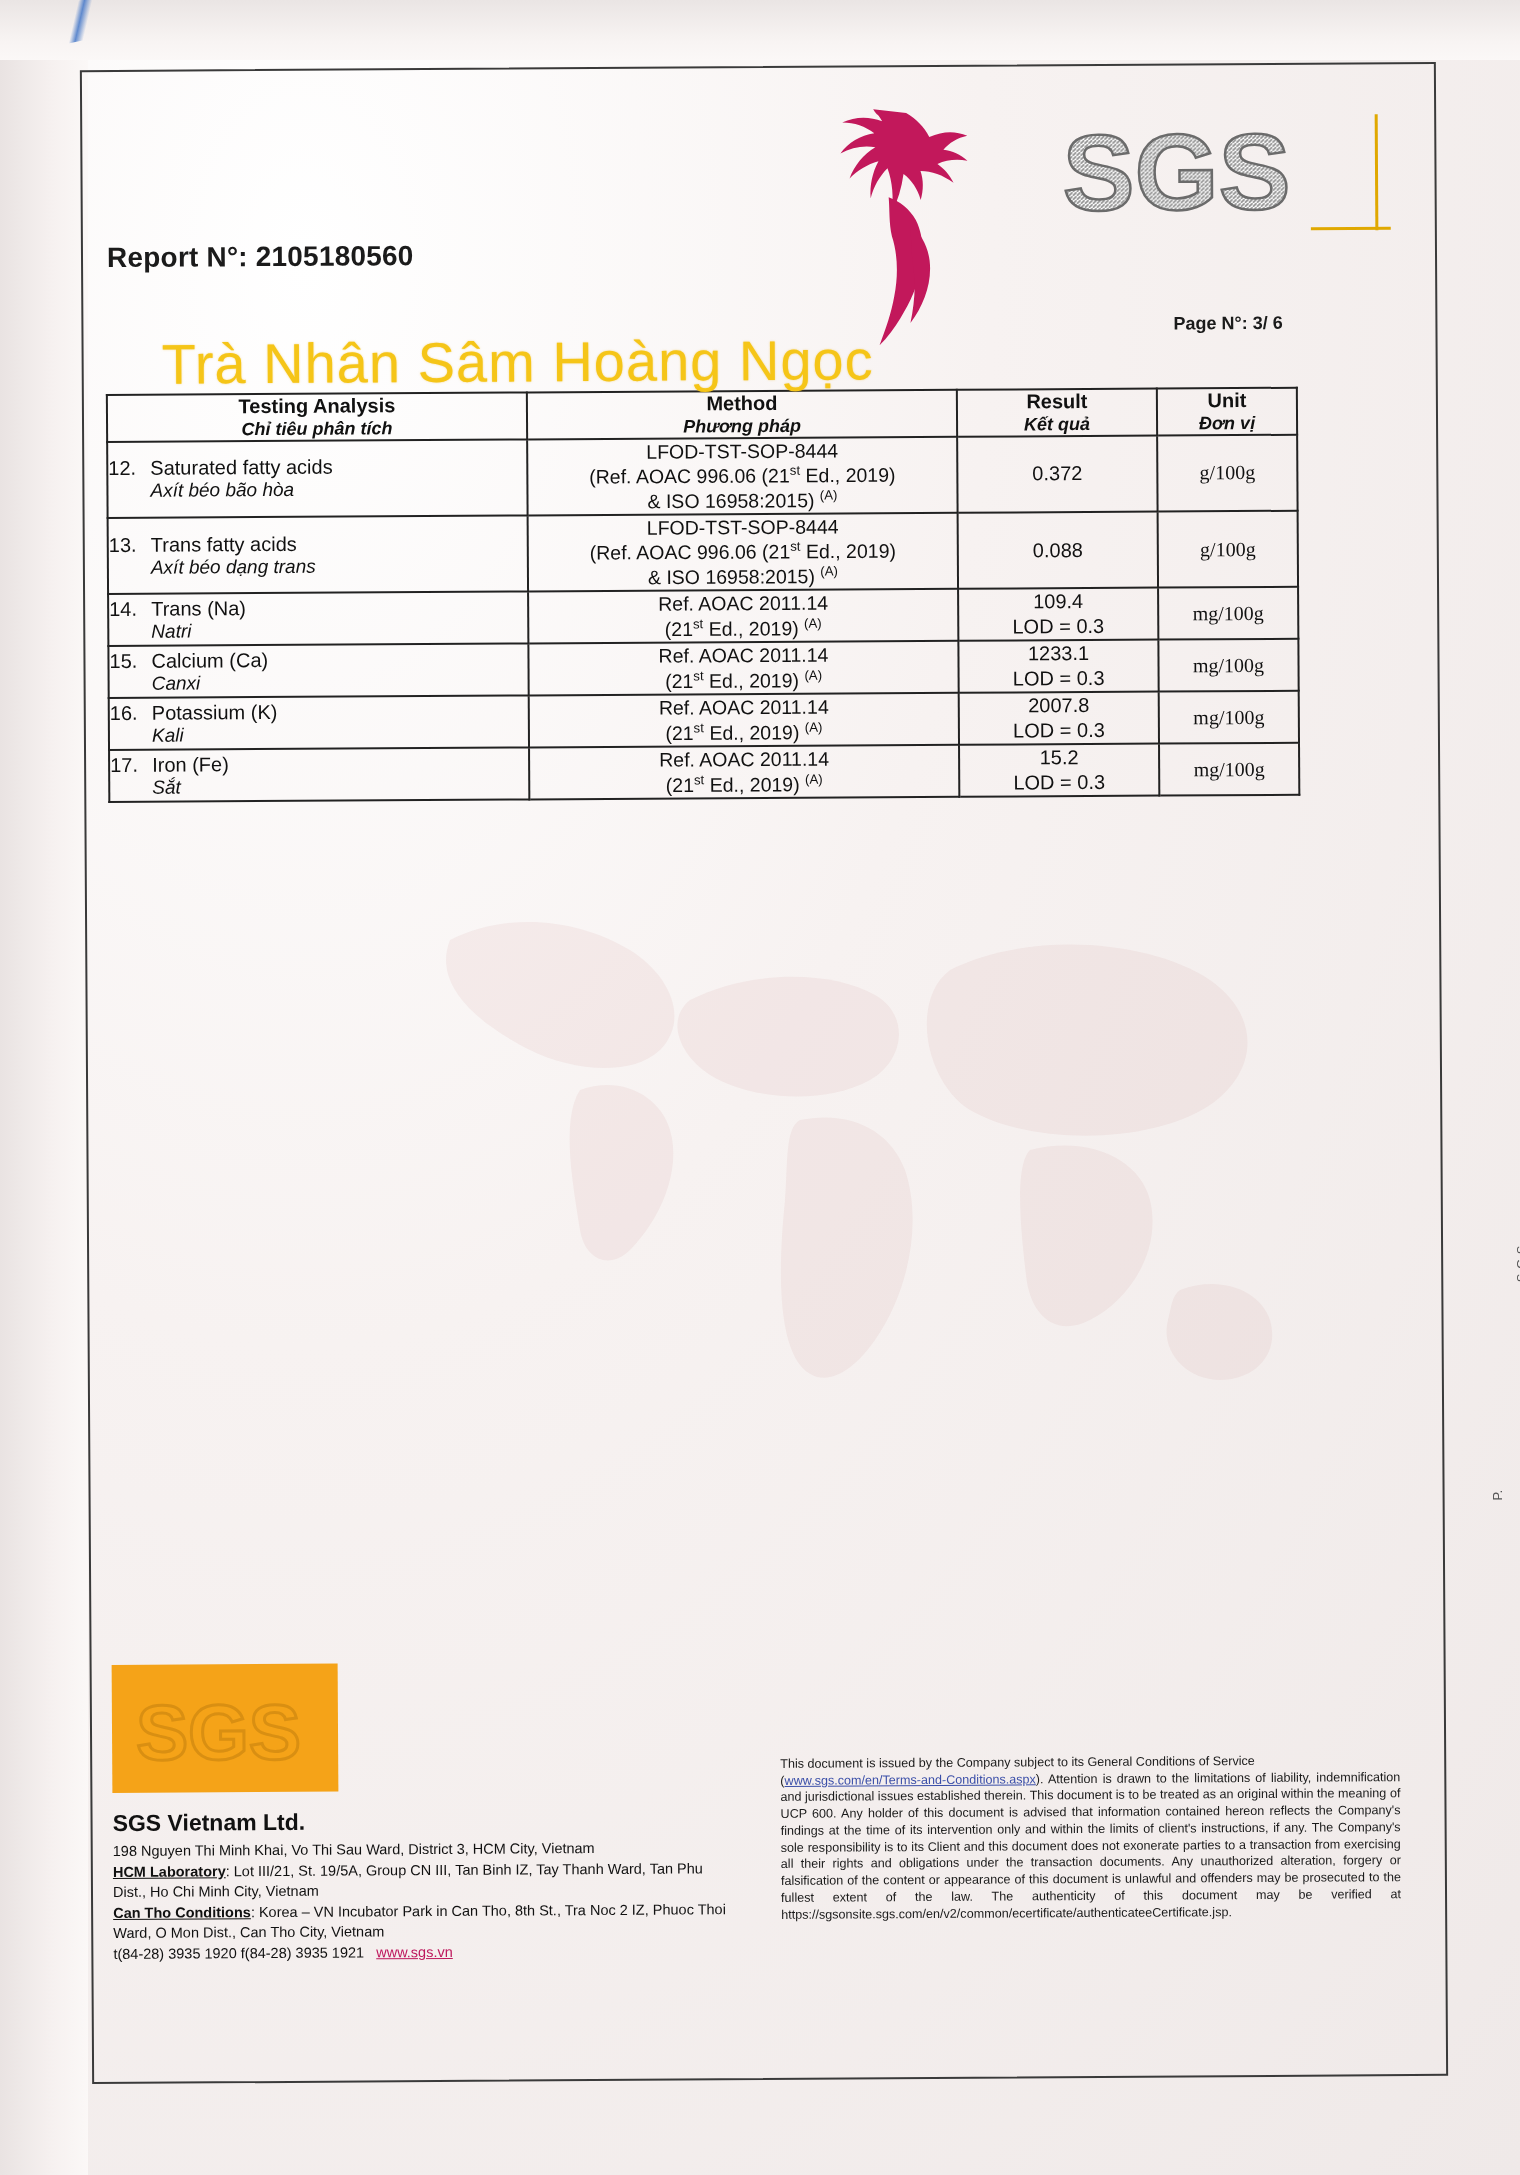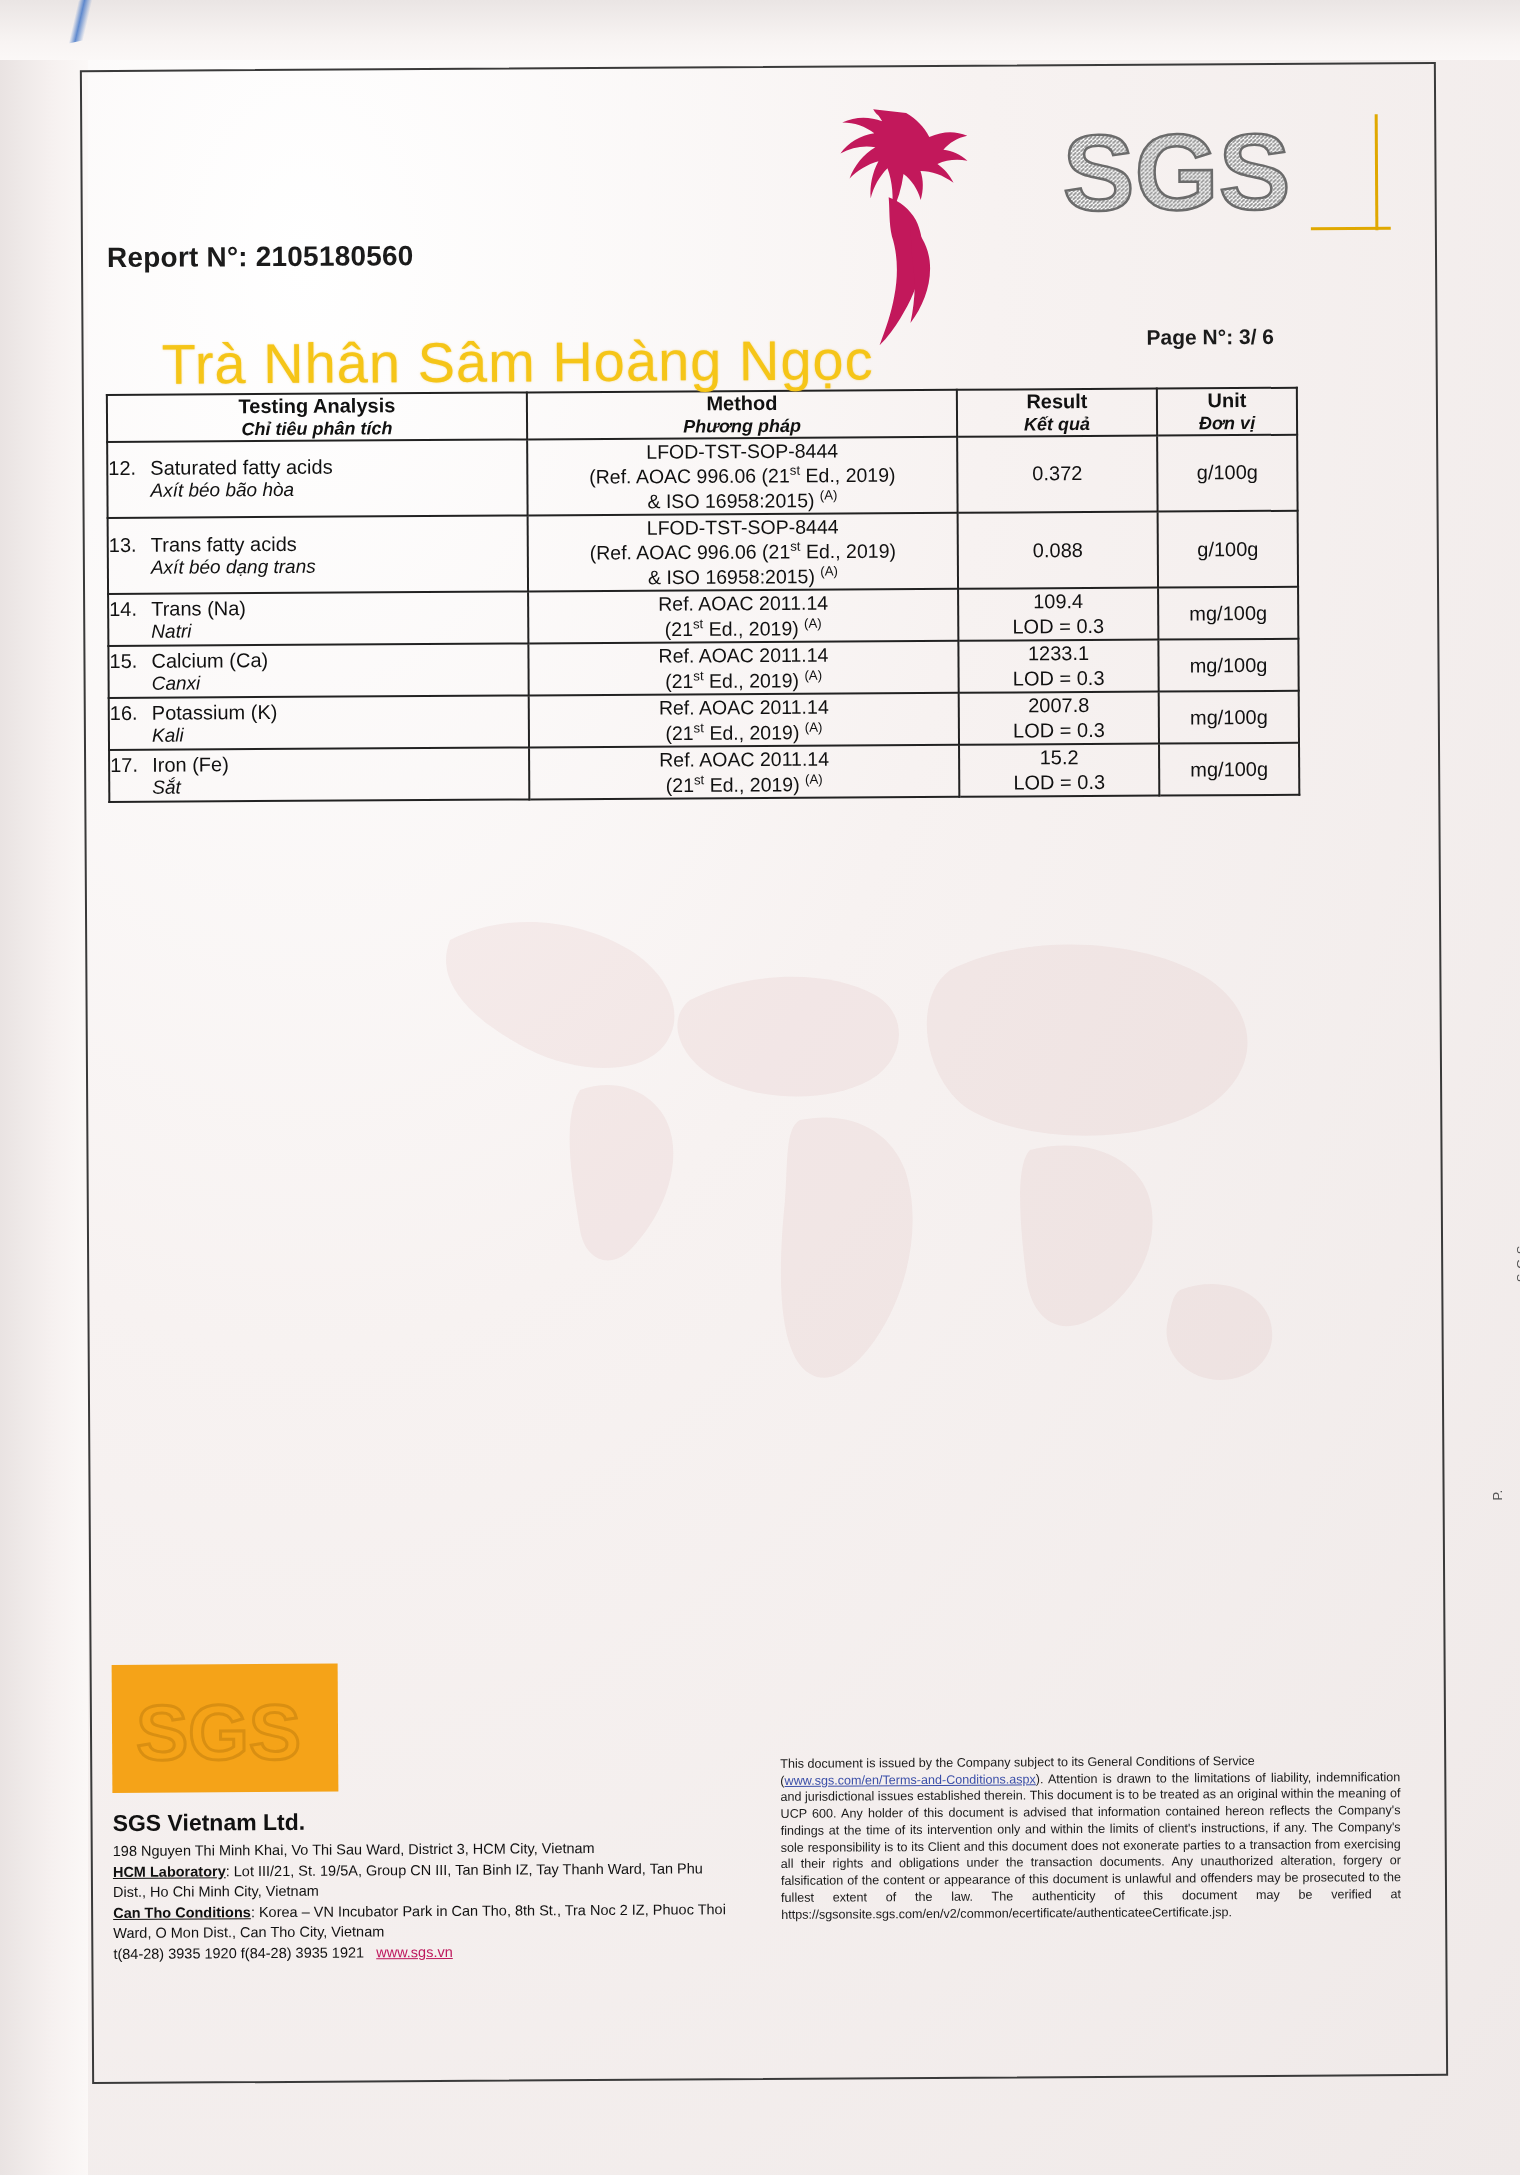--- a/index.html
+++ b/index.html
@@ -66,25 +66,24 @@
   .report-no {
     position: absolute;
     left: 26px; top: 172px;
     font-size: 28px;
     font-weight: bold;
     color: #1b1b1b;
     letter-spacing: .2px;
   }
   .page-no {
     position: absolute;
-    left: 1065px; top: 250px;
-    font-size: 21px;
+    left: 1092px; top: 250px;
+    font-size: 18px;
     font-weight: bold;
     color: #1b1b1b;
-    margin-top: 12px;
   }
   
   .bird {
     position: absolute;
     left: 730px; top: 40px;
     width: 170px; height: 260px;
   }
   .sgs-word {
     position: absolute;
     left: 980px; top: 48px;
@@ -152,20 +151,21 @@
   .cell-result {
     text-align: center;
     font-size: 20px;
     line-height: 1.25;
     padding: 8px 4px 10px;
   }
   .cell-unit {
     text-align: center;
     font-size: 20px;
     padding: 8px 4px 10px;
+    font-family: Liberation Serif, serif;
   }
   sup { font-size: .68em; }
 
   
   .stamp {
     position: absolute;
     left: 22px; top: 1595px;
     width: 226px; height: 128px;
     background: #f5a318;
   }

